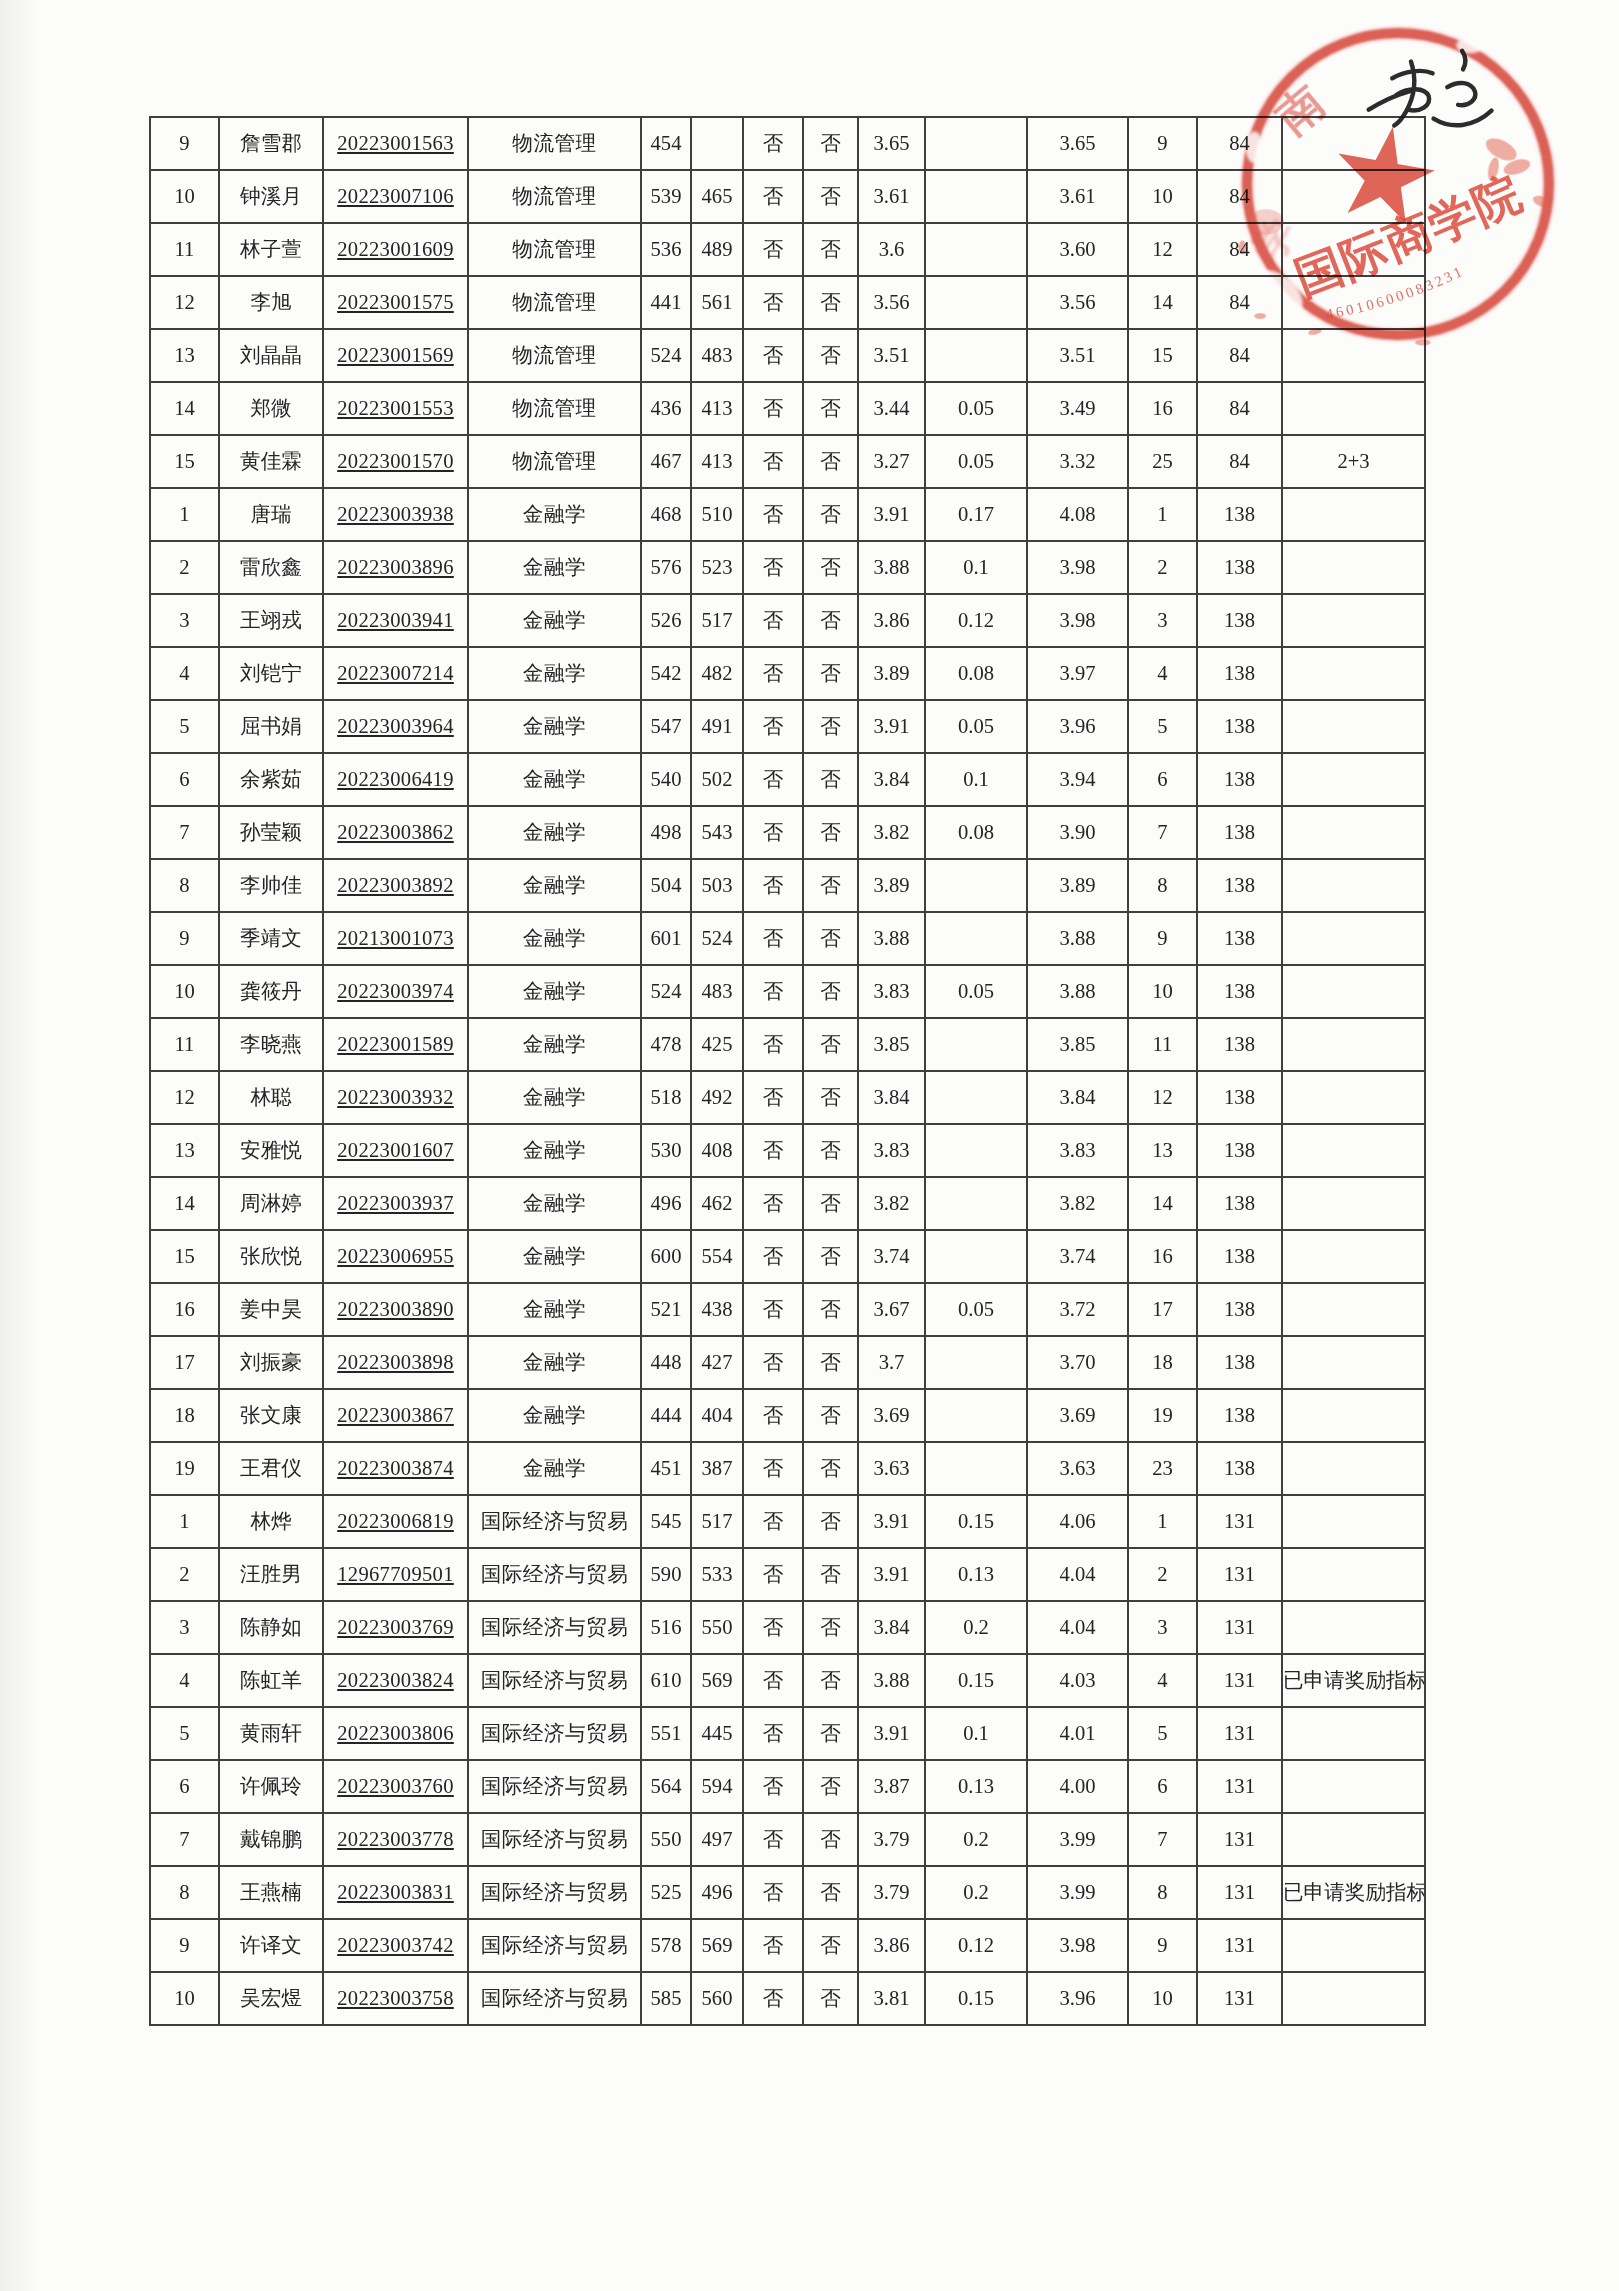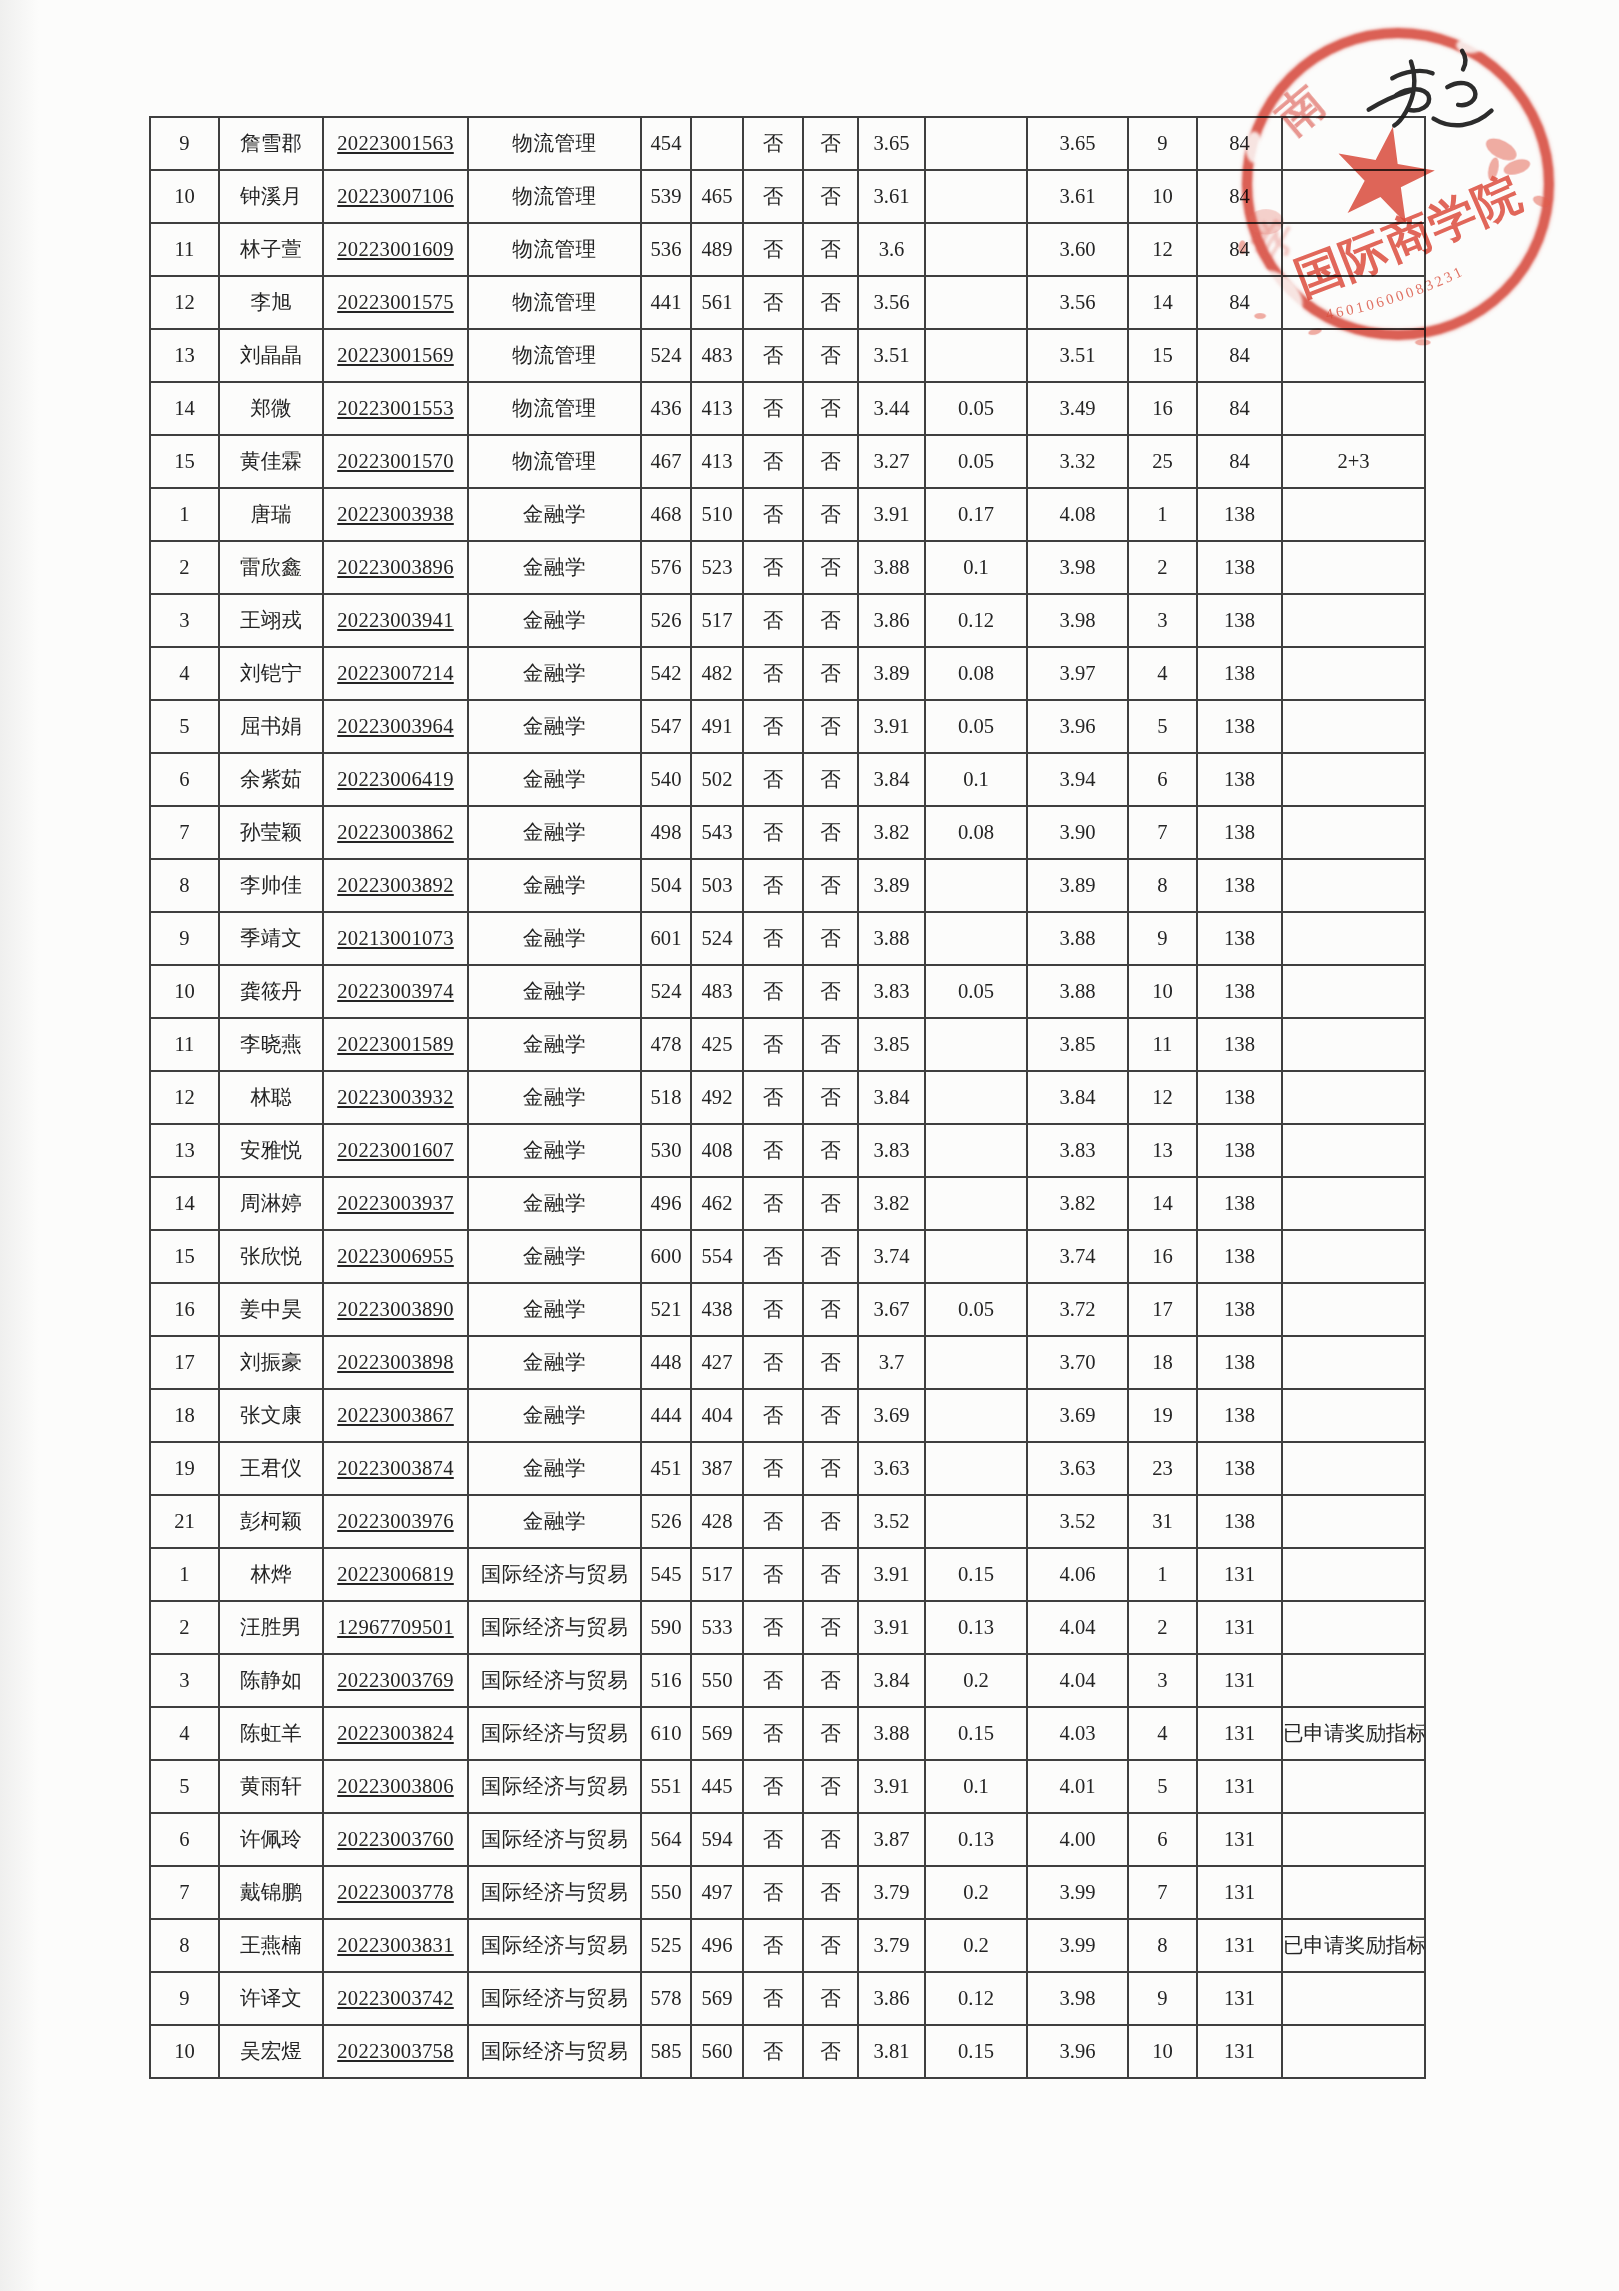--- a/index.html
+++ b/index.html
@@ -492,36 +492,20 @@
         <td class="c-flag1">否</td>
         <td class="c-flag2">否</td>
         <td class="c-gpa">3.63</td>
         <td class="c-bonus"></td>
         <td class="c-total_gpa">3.63</td>
         <td class="c-rank">23</td>
         <td class="c-cohort_size">138</td>
         <td class="c-remark"></td>
       </tr>
       <tr>
-        <td class="c-seq">21</td>
-        <td class="c-name">彭柯颖</td>
-        <td class="c-student_id">20223003976</td>
-        <td class="c-major">金融学</td>
-        <td class="c-score1">526</td>
-        <td class="c-score2">428</td>
-        <td class="c-flag1">否</td>
-        <td class="c-flag2">否</td>
-        <td class="c-gpa">3.52</td>
-        <td class="c-bonus"></td>
-        <td class="c-total_gpa">3.52</td>
-        <td class="c-rank">31</td>
-        <td class="c-cohort_size">138</td>
-        <td class="c-remark"></td>
-      </tr>
-      <tr>
         <td class="c-seq">1</td>
         <td class="c-name">林烨</td>
         <td class="c-student_id">20223006819</td>
         <td class="c-major">国际经济与贸易</td>
         <td class="c-score1">545</td>
         <td class="c-score2">517</td>
         <td class="c-flag1">否</td>
         <td class="c-flag2">否</td>
         <td class="c-gpa">3.91</td>
         <td class="c-bonus">0.15</td>

